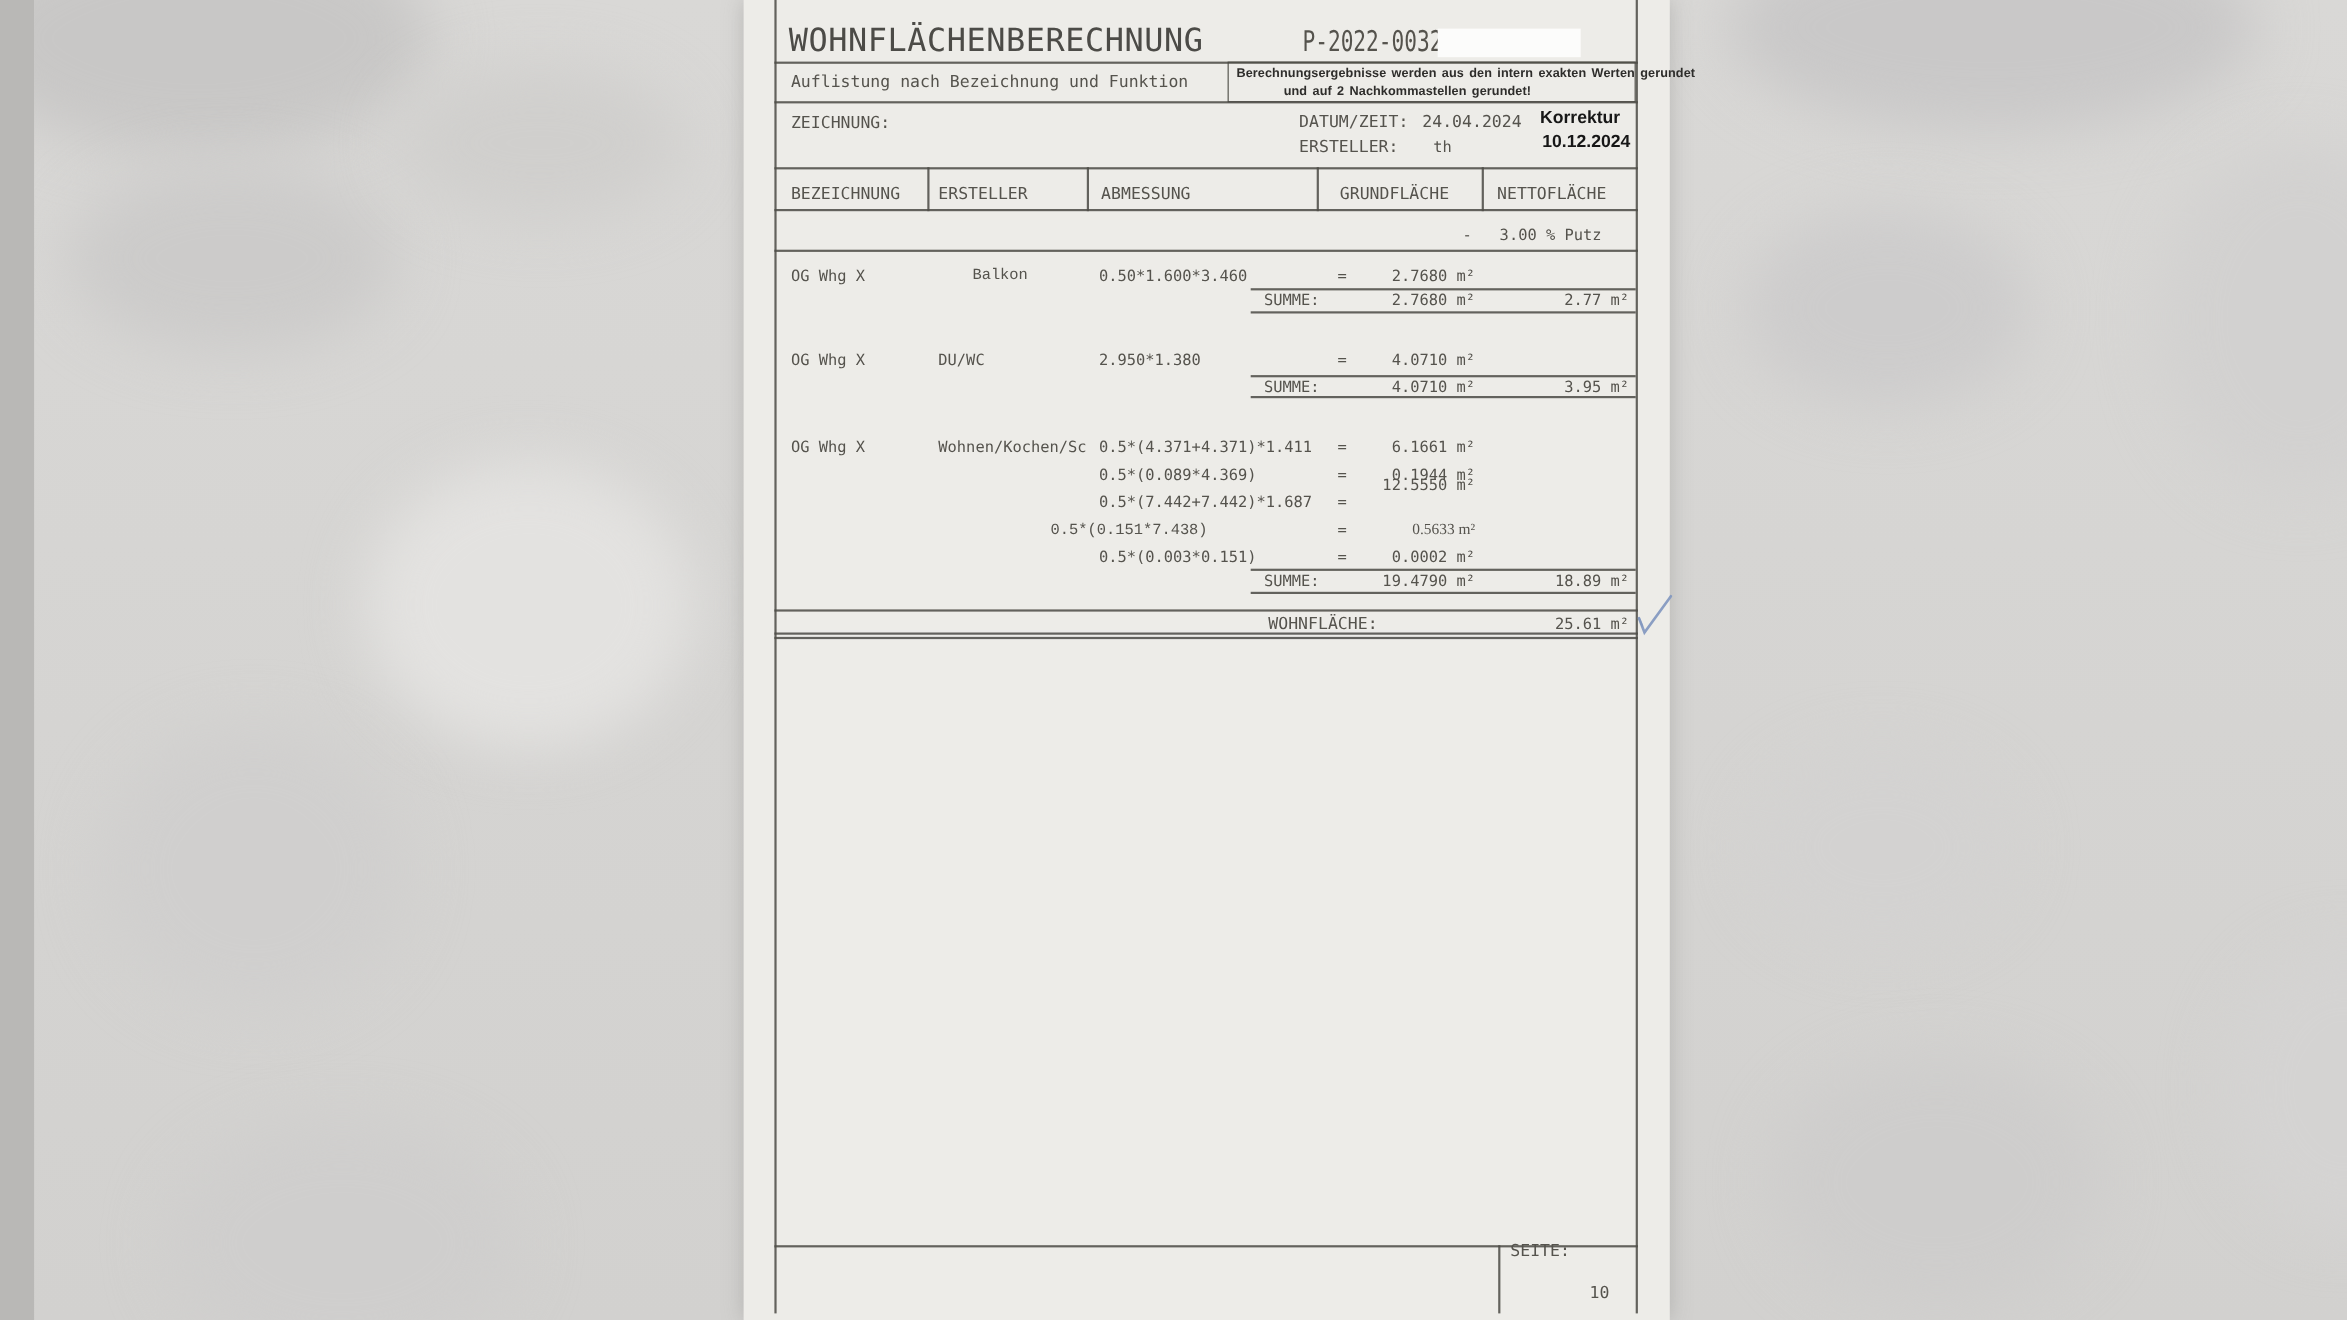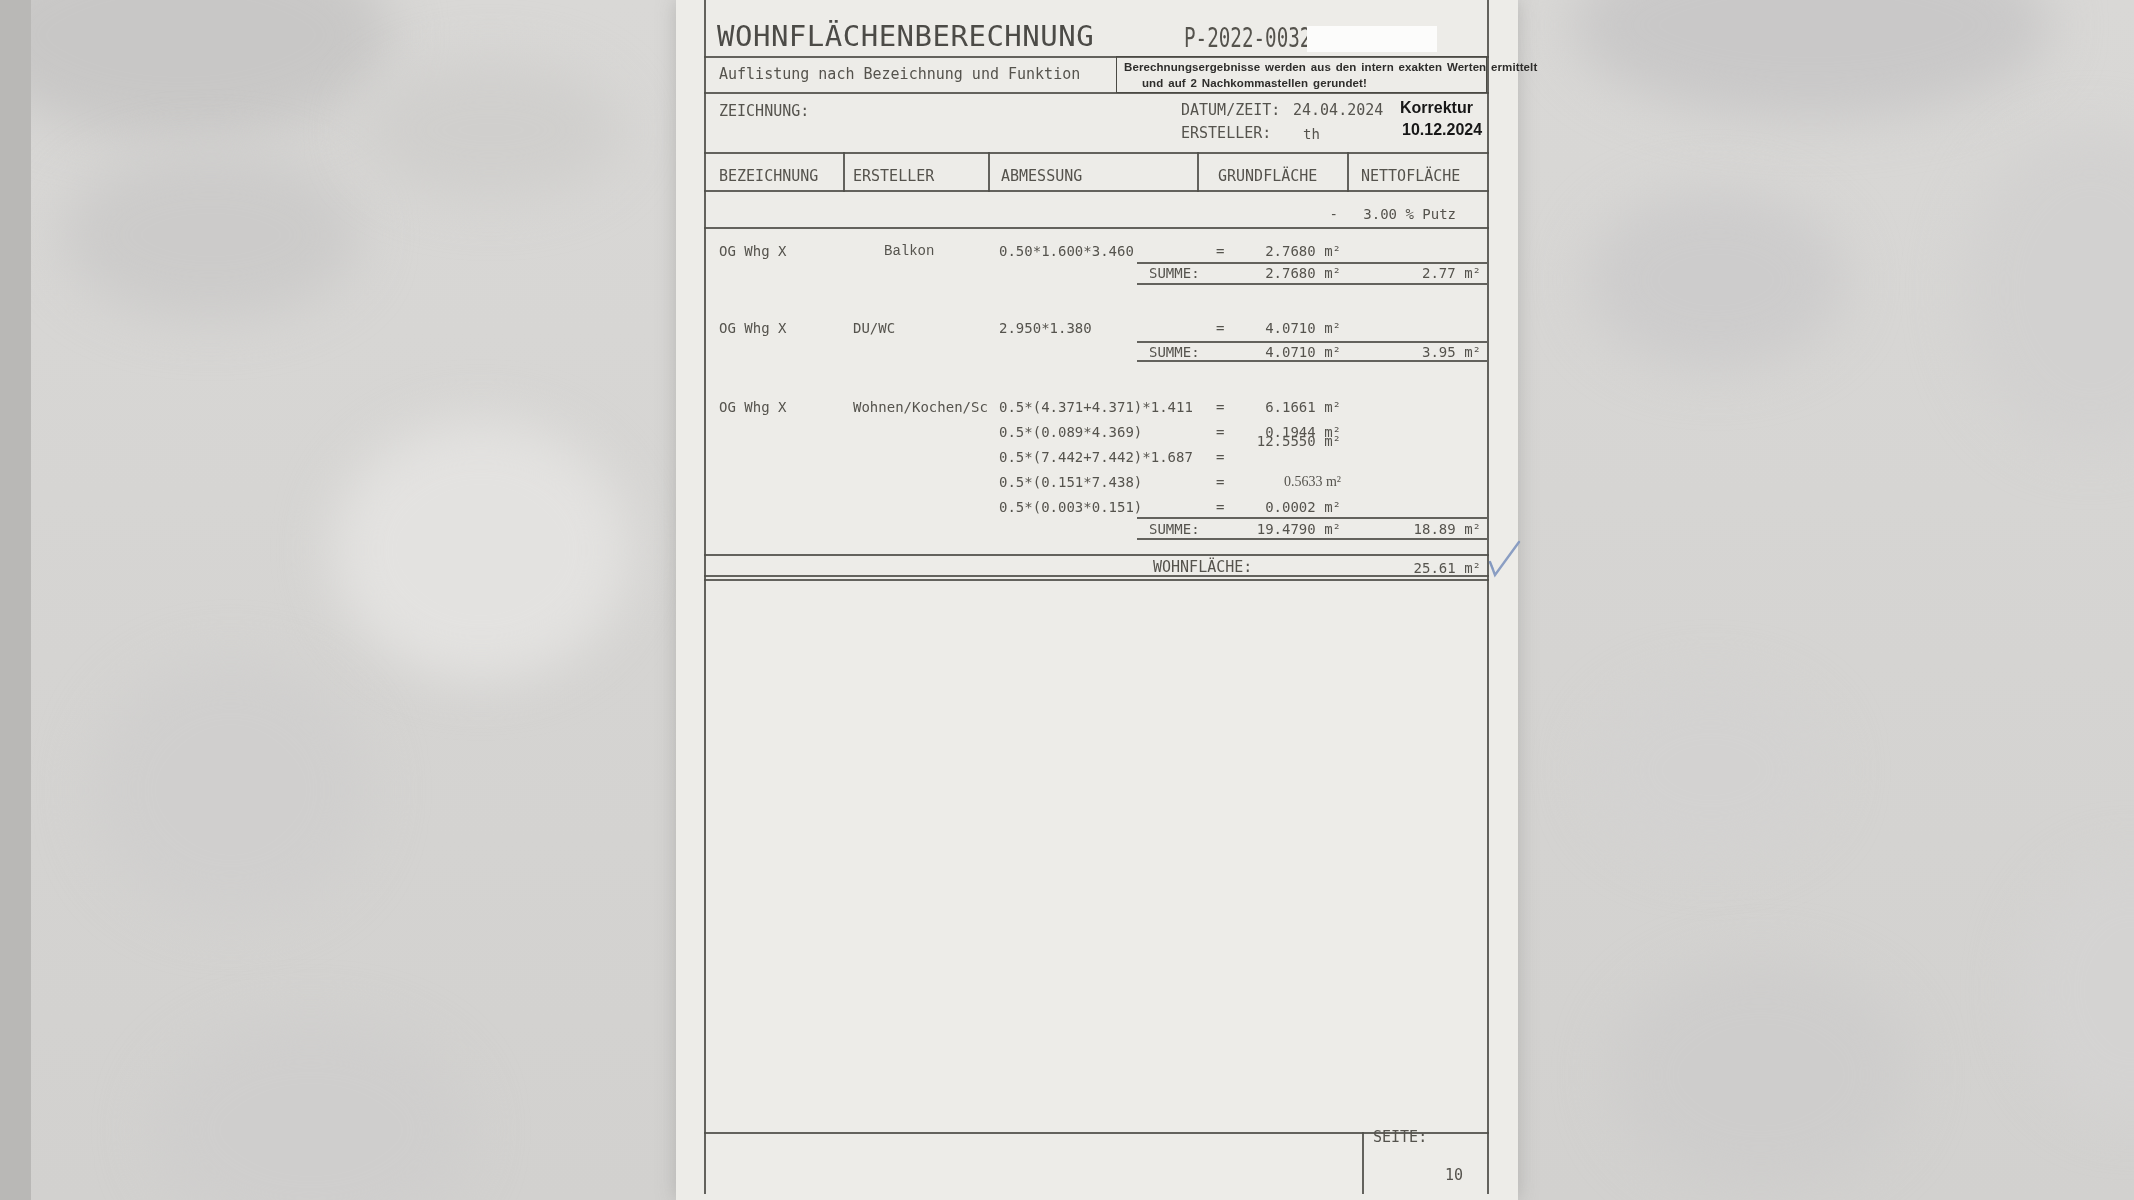--- a/index.html
+++ b/index.html
@@ -79,22 +79,22 @@
   <div class="hl" style="left:673px;top:579px;width:785px;"></div>
 
   <div class="hl" style="left:673px;top:1132px;width:785px;"></div>
   <div class="vl" style="left:1331px;top:1132px;height:62px;"></div>
 
   <div class="cad title" style="left:686px;top:20px;">WOHNFLÄCHENBERECHNUNG</div>
   <div class="cad pnum" style="left:1153px;top:24px;">P-2022-0032</div>
   <div class="redact" style="left:1276px;top:26px;width:130px;height:26px;"></div>
 
   <div class="cad t15" style="left:688px;top:66px;">Auflistung nach Bezeichnung und Funktion</div>
-  <div class="note" style="left:1093px;top:61px;">Berechnungsergebnisse werden aus den intern exakten Werten ermittelt</div>
-  <div class="note" style="left:1101px;top:77px;padding-left:10px;">und auf 2 Nachkommastellen gerundet!</div>
+  <div class="note" style="left:1093px;top:61px;">Berechnungsergebnisse werden aus den intern exakten Werten gerundet</div>
+  <div class="note" style="left:1126px;top:77px;padding-left:10px;">und auf 2 Nachkommastellen gerundet!</div>
 
   <div class="cad t15" style="left:688px;top:103px;">ZEICHNUNG:</div>
   <div class="cad t15" style="left:1150px;top:102px;">DATUM/ZEIT:</div>
   <div class="cad t15" style="left:1262px;top:102px;">24.04.2024</div>
   <div class="stamp" style="left:1369px;top:99px;">Korrektur</div>
   <div class="cad t15" style="left:1150px;top:125px;">ERSTELLER:</div>
   <div class="cad t14" style="left:1272px;top:126px;">th</div>
   <div class="stamp" style="left:1371px;top:121px;">10.12.2024</div>
 
   <div class="cad t15" style="left:688px;top:168px;">BEZEICHNUNG</div>
@@ -131,21 +131,21 @@
   <div class="cad t14 ra" style="right:824px;top:399px;text-align:right;">6.1661 m²</div>
 
   <div class="cad t14" style="left:968px;top:424px;">0.5*(0.089*4.369)</div>
   <div class="cad t14" style="left:1185px;top:424px;">=</div>
   <div class="cad t14 ra" style="right:824px;top:424px;">0.1944 m²</div>
 
   <div class="cad t14" style="left:968px;top:449px;">0.5*(7.442+7.442)*1.687</div>
   <div class="cad t14" style="left:1185px;top:449px;">=</div>
   <div class="cad t14 ra" style="right:824px;top:433px;">12.5550 m²</div>
 
-  <div class="cad t14" style="left:968px;top:474px;">0.5*(0.151*7.438)</div>
+  <div class="cad t14" style="left:924px;top:474px;font-family:Liberation Mono, monospace;">0.5*(0.151*7.438)</div>
   <div class="cad t14" style="left:1185px;top:474px;">=</div>
   <div class="cad t14 ra" style="right:824px;top:474px;font-family:Liberation Serif, serif;">0.5633 m²</div>
 
   <div class="cad t14" style="left:968px;top:499px;">0.5*(0.003*0.151)</div>
   <div class="cad t14" style="left:1185px;top:499px;">=</div>
   <div class="cad t14 ra" style="right:824px;top:499px;">0.0002 m²</div>
 
   <div class="cad t14" style="left:1118px;top:521px;">SUMME:</div>
   <div class="cad t14 ra" style="right:824px;top:521px;">19.4790 m²</div>
   <div class="cad t14 ra" style="right:684px;top:521px;">18.89 m²</div>

